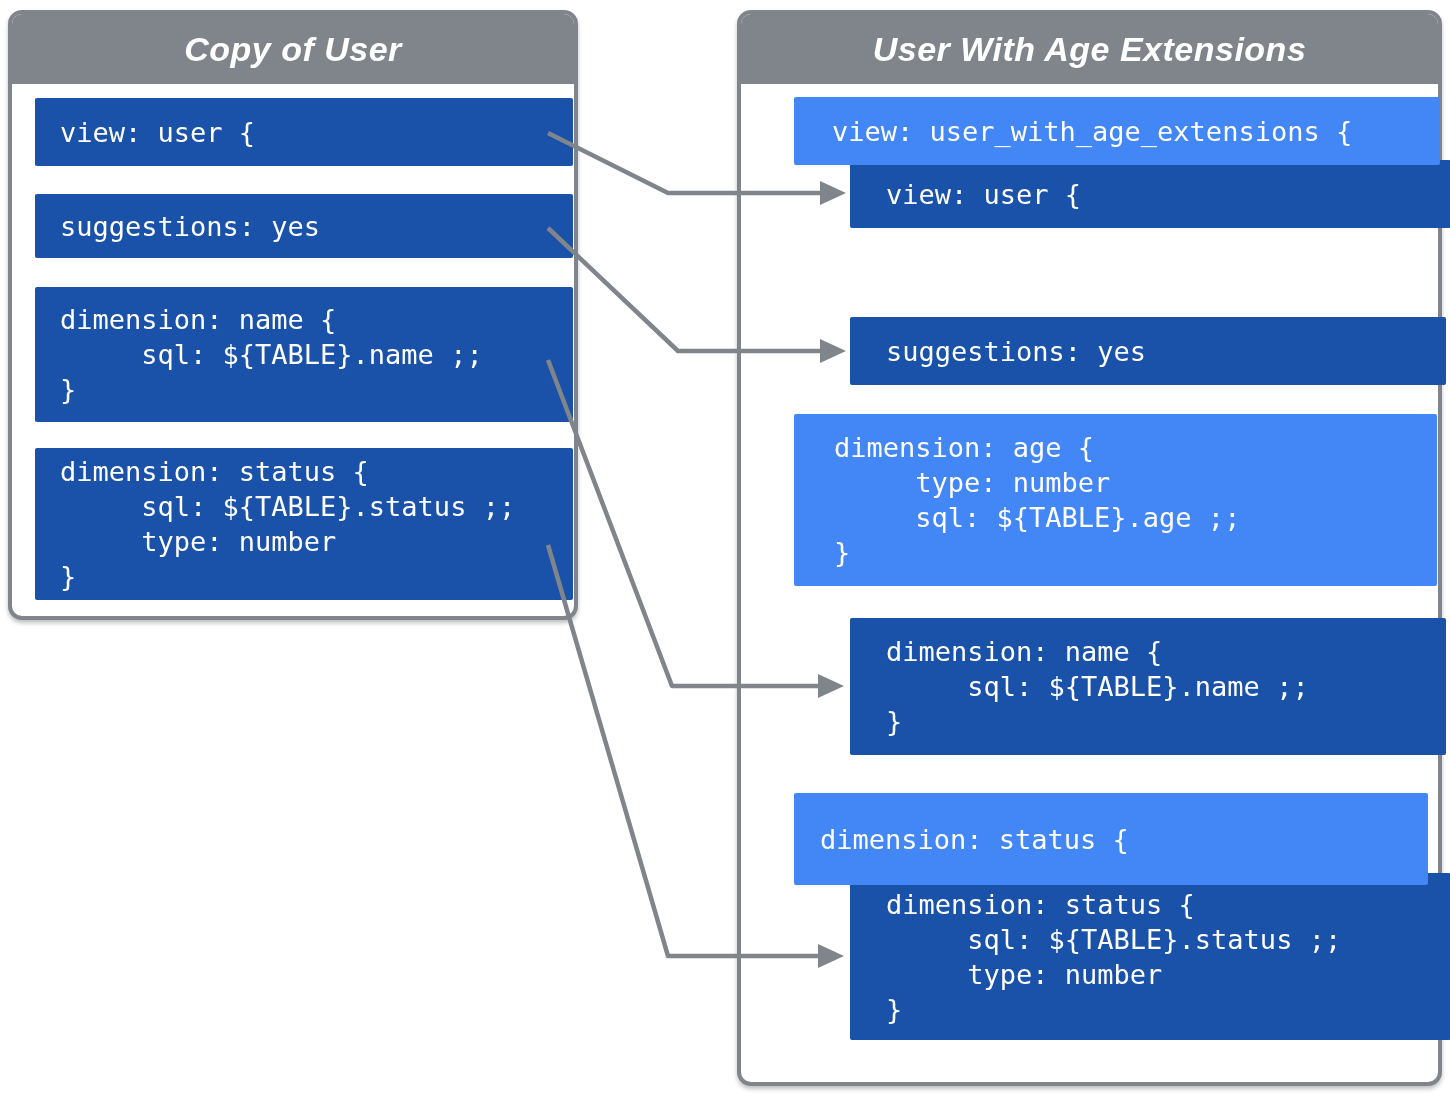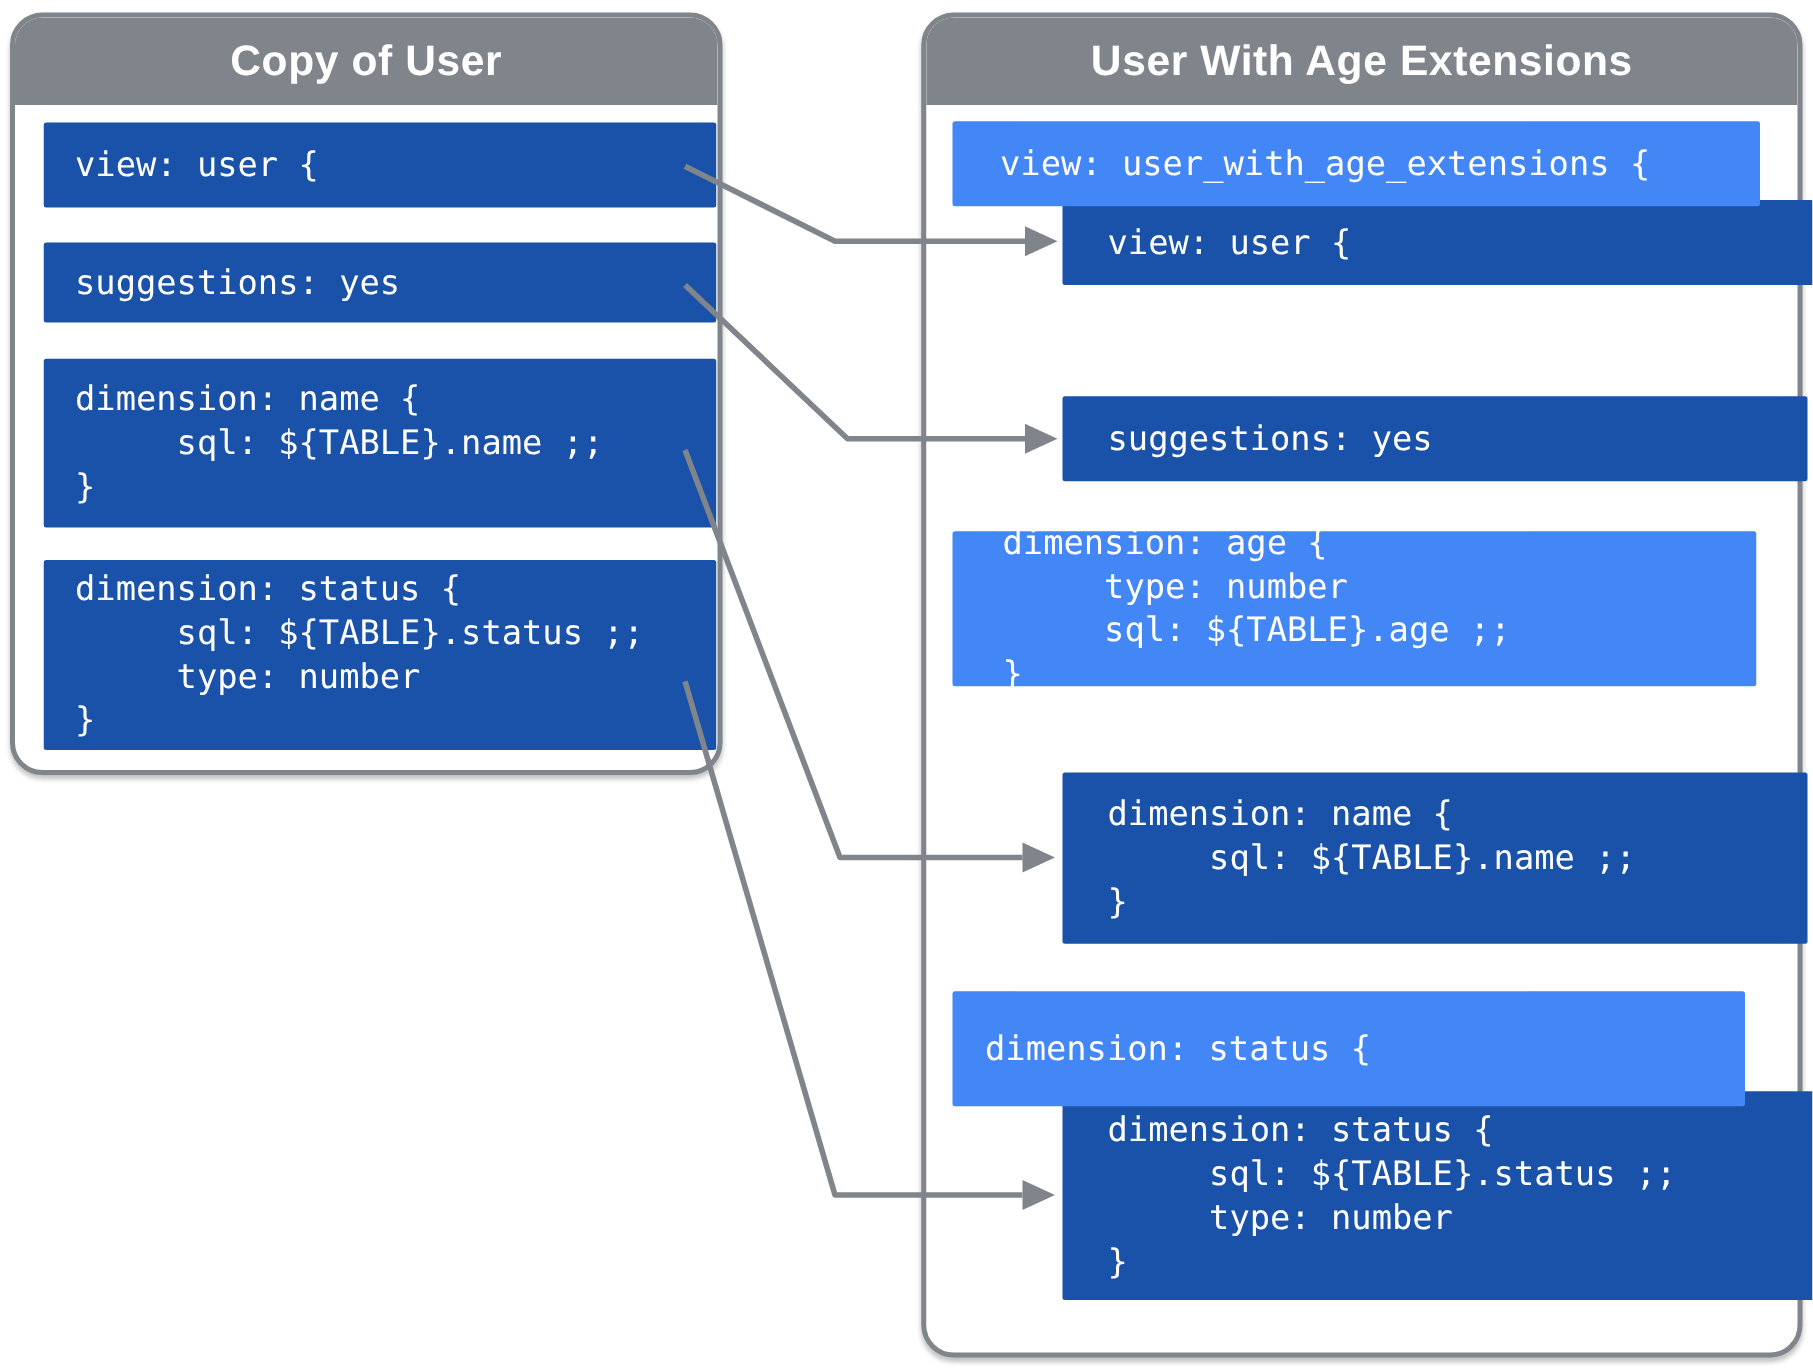--- a/index.html
+++ b/index.html
@@ -15,44 +15,45 @@
     position:relative;
     width:1450px;height:1096px;
     background:var(--panel-bg);
     font-family:"DejaVu Sans Mono", monospace;
     overflow:hidden;
   }
   .panel{
     position:absolute;
     background:var(--panel-bg);
     border:4px solid var(--header-gray);
-    border-radius:26px;
+    border-radius:14px;
     box-shadow:0 3px 4px rgba(0,0,0,0.25);
     overflow:hidden;
     z-index:1;
+    font-style:italic;
   }
   .panel-header{
     height:70px;
     background:var(--header-gray);
     display:flex;align-items:center;justify-content:center;
   }
   .panel-title{
     color:var(--text-white);
     font-family:"Liberation Sans", sans-serif;
     font-size:34px;font-weight:bold;letter-spacing:0.5px;
   }
   .block{
     position:absolute;
     border-radius:2px;
     display:flex;flex-direction:column;justify-content:center;
     color:var(--text-white);
     font-size:27px;line-height:35px;
   }
   .block.dark{background:var(--dark-blue);z-index:2;}
-  .block.light{background:var(--light-blue);z-index:3;}
+  .block.light{background:var(--light-blue);z-index:3;margin-left:32px;}
   .code-line{white-space:pre;}
   .arrows{
     position:absolute;left:0;top:0;width:1450px;height:1096px;
     z-index:5;pointer-events:none;
   }
   .arrow-line{stroke:var(--arrow-gray);stroke-width:4.5;fill:none;stroke-linejoin:round;}
   .arrow-head{fill:var(--arrow-gray);stroke:none;}
 </style>
 </head>
 <body>
@@ -98,21 +99,21 @@
 
   <div class="block dark" style="left:850px;top:160px;width:565px;height:68px;padding-left:36px">
     <div class="code-line">view: user {</div>
   </div>
 
 
   <div class="block dark" style="left:850px;top:317px;width:560px;height:68px;padding-left:36px">
     <div class="code-line">suggestions: yes</div>
   </div>
 
-  <div class="block light" style="left:762px;top:425px;width:603px;height:124px;padding-left:40px">
+  <div class="block light" style="left:762px;top:414px;width:603px;height:172px;padding-left:40px">
     <div class="code-line">dimension: age {</div>
     <div class="code-line">     type: number</div>
     <div class="code-line">     sql: ${TABLE}.age ;;</div>
     <div class="code-line">}</div>
   </div>
 
   <div class="block dark" style="left:850px;top:618px;width:560px;height:137px;padding-left:36px">
     <div class="code-line">dimension: name {</div>
     <div class="code-line">     sql: ${TABLE}.name ;;</div>
     <div class="code-line">}</div>

